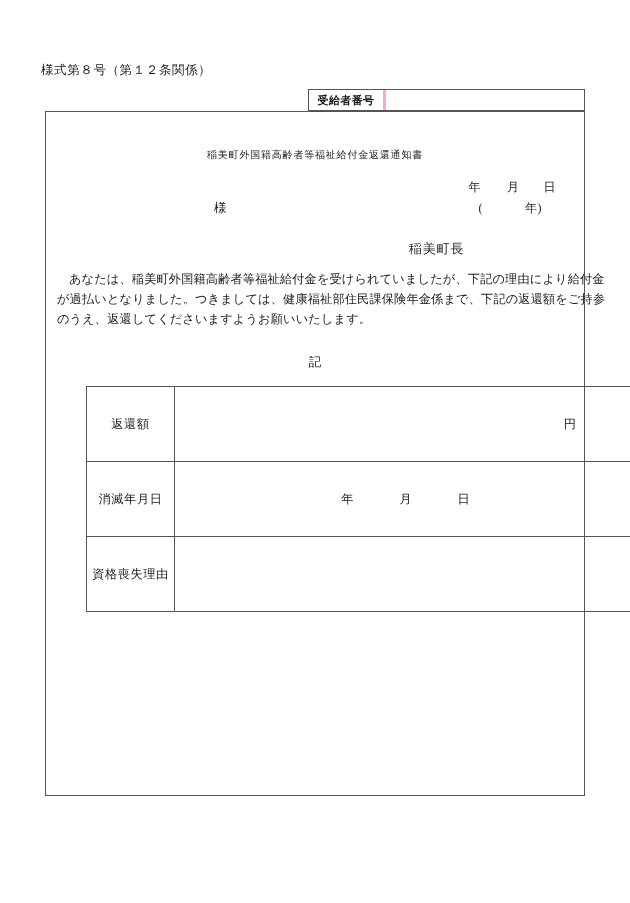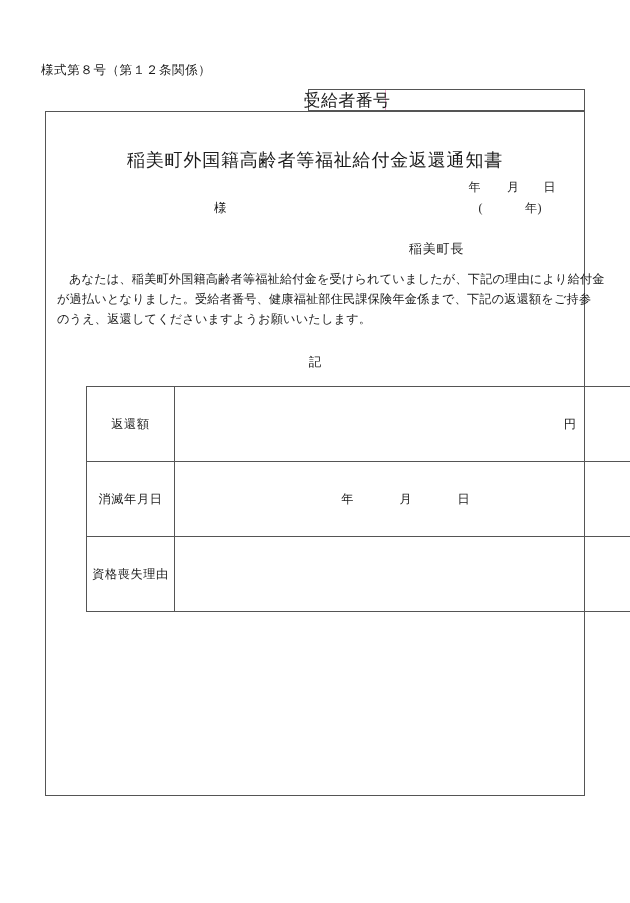--- a/index.html
+++ b/index.html
@@ -34,28 +34,29 @@
     width: 277px;
     height: 22px;
     display: flex;
     border: 1px solid #555;
     box-sizing: border-box;
     background: #fff;
     z-index: 3;
   }
   .recipient-label {
     width: 77px;
-    border-right: 1px solid #f9a8d4;
+    border-right: 3px solid #f9a8d4;
     box-sizing: border-box;
     display: flex;
     align-items: center;
     justify-content: center;
-    font-size: 17px;
+    font-size: 11px;
     letter-spacing: 0.4px;
     white-space: nowrap;
+    font-weight: bold;
   }
   .recipient-value {
     flex: 1;
     display: flex;
     align-items: center;
     padding-left: 6px;
     font-size: 11.5px;
   }
 
   
@@ -70,21 +71,21 @@
     z-index: 1;
   }
 
   
   .doc-title {
     position: absolute;
     left: 0;
     right: 0;
     top: 36px;
     text-align: center;
-    font-size: 18px;
+    font-size: 10px;
     letter-spacing: 0.8px;
   }
 
   
   .date-line {
     position: absolute;
     right: 28px;
     top: 67px;
     font-size: 12px;
     letter-spacing: 0.5px;
@@ -199,21 +200,21 @@
   <div class="nen-paren">
     <span>(</span><span class="gap"></span><span>年)</span>
   </div>
 
   <div class="addressee">様</div>
 
   <div class="signer">稲美町長</div>
 
   <div class="body-text">
     <span class="line indent">あなたは、稲美町外国籍高齢者等福祉給付金を受けられていましたが、下記の理由により給付金</span>
-    <span class="line">が過払いとなりました。受給者番号、健康福祉部住民課保険年金係まで、下記の返還額をご持参</span>
+    <span class="line">が過払いとなりました。つきましては、健康福祉部住民課保険年金係まで、下記の返還額をご持参</span>
     <span class="line">のうえ、返還してくださいますようお願いいたします。</span>
   </div>
 
   <div class="ki-mark">記</div>
 
   <table class="detail-table">
     <tbody>
       <tr>
         <td class="label-cell">返還額</td>
         <td class="value-cell">

